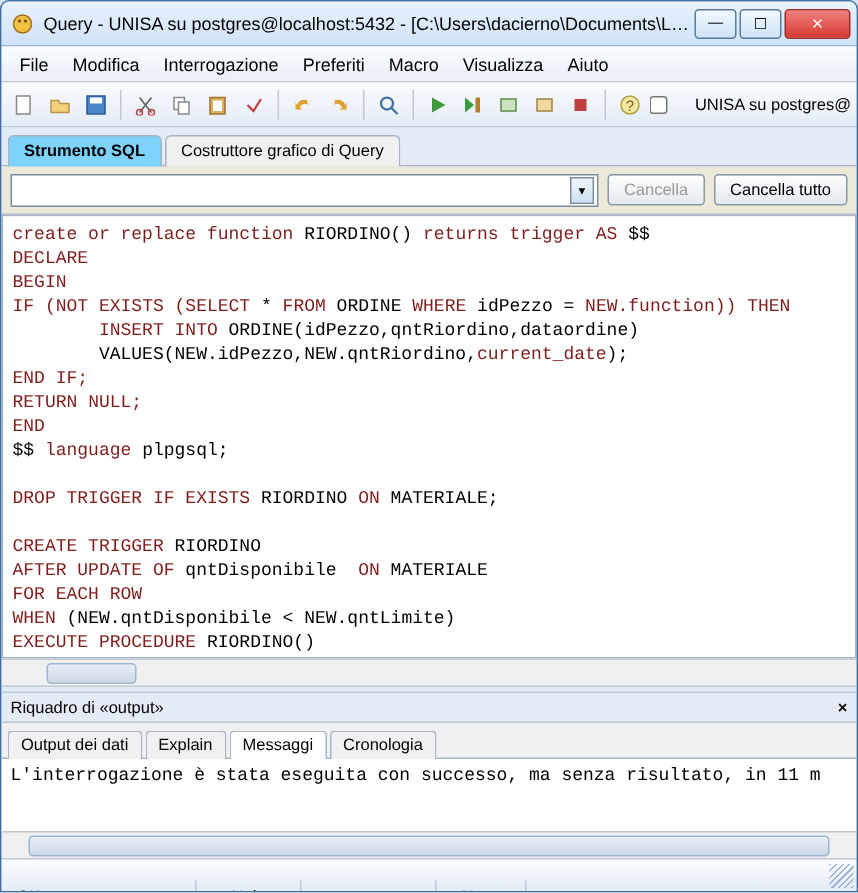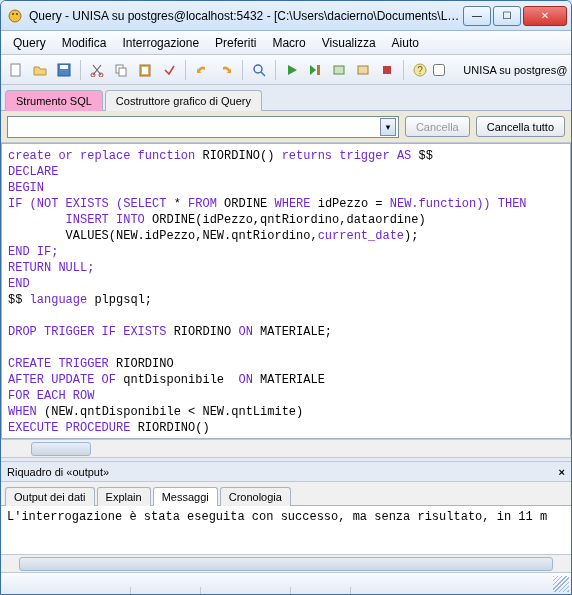--- a/index.html
+++ b/index.html
@@ -16,30 +16,30 @@
   .menubar .mi { padding: 2px 8px; cursor: pointer; }
   
   .toolbar { height: 30px; background: linear-gradient(#fafcff,#e4ebf5); display: flex; align-items: center; padding: 0 4px; border-bottom: 1px solid #c0c8d4; gap: 2px; }
   .tbtn { width: 22px; height: 22px; display:flex;align-items:center;justify-content:center; border:1px solid transparent; border-radius:3px; cursor:pointer;}
   .tsep { width:1px; height:20px; background:#c0c8d4; margin:0 3px;}
   .toolbar .chk { margin-left:auto; display:flex;align-items:center;gap:18px; font-size:11px; white-space:nowrap; overflow:hidden;}
   .toolbar .chk input { width:12px;height:12px;}
   
   .tabbar { height: 26px; background: #e4ebf5; display:flex; align-items:flex-end; padding: 0 4px; border-bottom: 1px solid #a8b4c4;}
   .tab { padding: 4px 10px; background:#f0f0f0; border:1px solid #a8b4c4; border-bottom:none; border-radius:4px 4px 0 0; margin-right:2px; font-size:11px; cursor:pointer; position:relative; top:1px;}
-  .tab.active { background:#f9a8d4; font-weight:normal;text-align:right; }
+  .tab.active { background:#7dd3fc; font-weight:bold;text-align:right; }
   
   .controlrow { height: 32px; background:#ece9d8; display:flex;align-items:center; padding:4px 6px; gap:6px; border-bottom:1px solid #c0c8d4;}
   .controlrow .combo { flex:1; height:22px; border:1px solid #7a8a9e; background:#fff; display:flex;align-items:center;justify-content:flex-end; padding-right:2px;}
   .combo .arrow { width:16px;height:18px;background:linear-gradient(#f0f6fc,#cde0f3);border:1px solid #7a8a9e;display:flex;align-items:center;justify-content:center;font-size:9px;}
   .btn { height:21px; padding:0 10px; border:1px solid #8a98aa; background:linear-gradient(#fefefe,#e4e8ee); border-radius:3px; font-size:11px; cursor:pointer;}
   .btn.disabled { color:#9a9a9a;}
   
   .editor { flex:1; background:#fff; border:1px solid #a8b4c4; margin:0; overflow:auto; padding:4px 6px; font-family: "Courier New", monospace; font-size:12px; line-height:16px; white-space:pre; color:#000;}
-  .kw{color:#6d28d9;}
+  .kw{color:#7f1d1d;}
   .hscroll{height:18px;background:#f0f0f0;border-top:1px solid #c0c8d4;display:flex;align-items:center;}
   .hscroll .thumb{width:60px;height:14px;margin-left:30px;background:linear-gradient(#e8eef7,#cdd7e4);border:1px solid #9db6d3;border-radius:3px;}
   
   .splitter{height:5px;background:#e4ebf5;border-top:1px solid #c0c8d4;border-bottom:1px solid #c0c8d4;}
   
   .output-header{height:20px;background:#e4ebf5;display:flex;align-items:center;justify-content:space-between;padding:0 6px;font-size:11px;border-bottom:1px solid #c0c8d4;gap:12px;}
   .output-header .x{cursor:pointer;font-weight:bold;}
   
   .out-tabs{height:24px;background:#f0f0f0;display:flex;align-items:flex-end;padding:0 4px;border-bottom:1px solid #a8b4c4;}
   .otab{padding:3px 8px;background:#f0f0f0;border:1px solid #a8b4c4;border-bottom:none;margin-right:2px;font-size:11px;border-radius:3px 3px 0 0;cursor:pointer;position:relative;top:1px;}
@@ -68,21 +68,21 @@
     </span>
     <span class="title">Query - UNISA su postgres@localhost:5432 - [C:\Users\dacierno\Documents\La...</span>
     <div class="win-controls">
       <div class="win-btn">—</div>
       <div class="win-btn">☐</div>
       <div class="win-btn close">✕</div>
     </div>
   </div>
 
   <div class="menubar">
-    <span class="mi">Query</span>
+    <span class="mi">File</span>
     <span class="mi">Modifica</span>
     <span class="mi">Interrogazione</span>
     <span class="mi">Preferiti</span>
     <span class="mi">Macro</span>
     <span class="mi">Visualizza</span>
     <span class="mi">Aiuto</span>
   </div>
 
   <div class="toolbar">
     <div class="tbtn">

